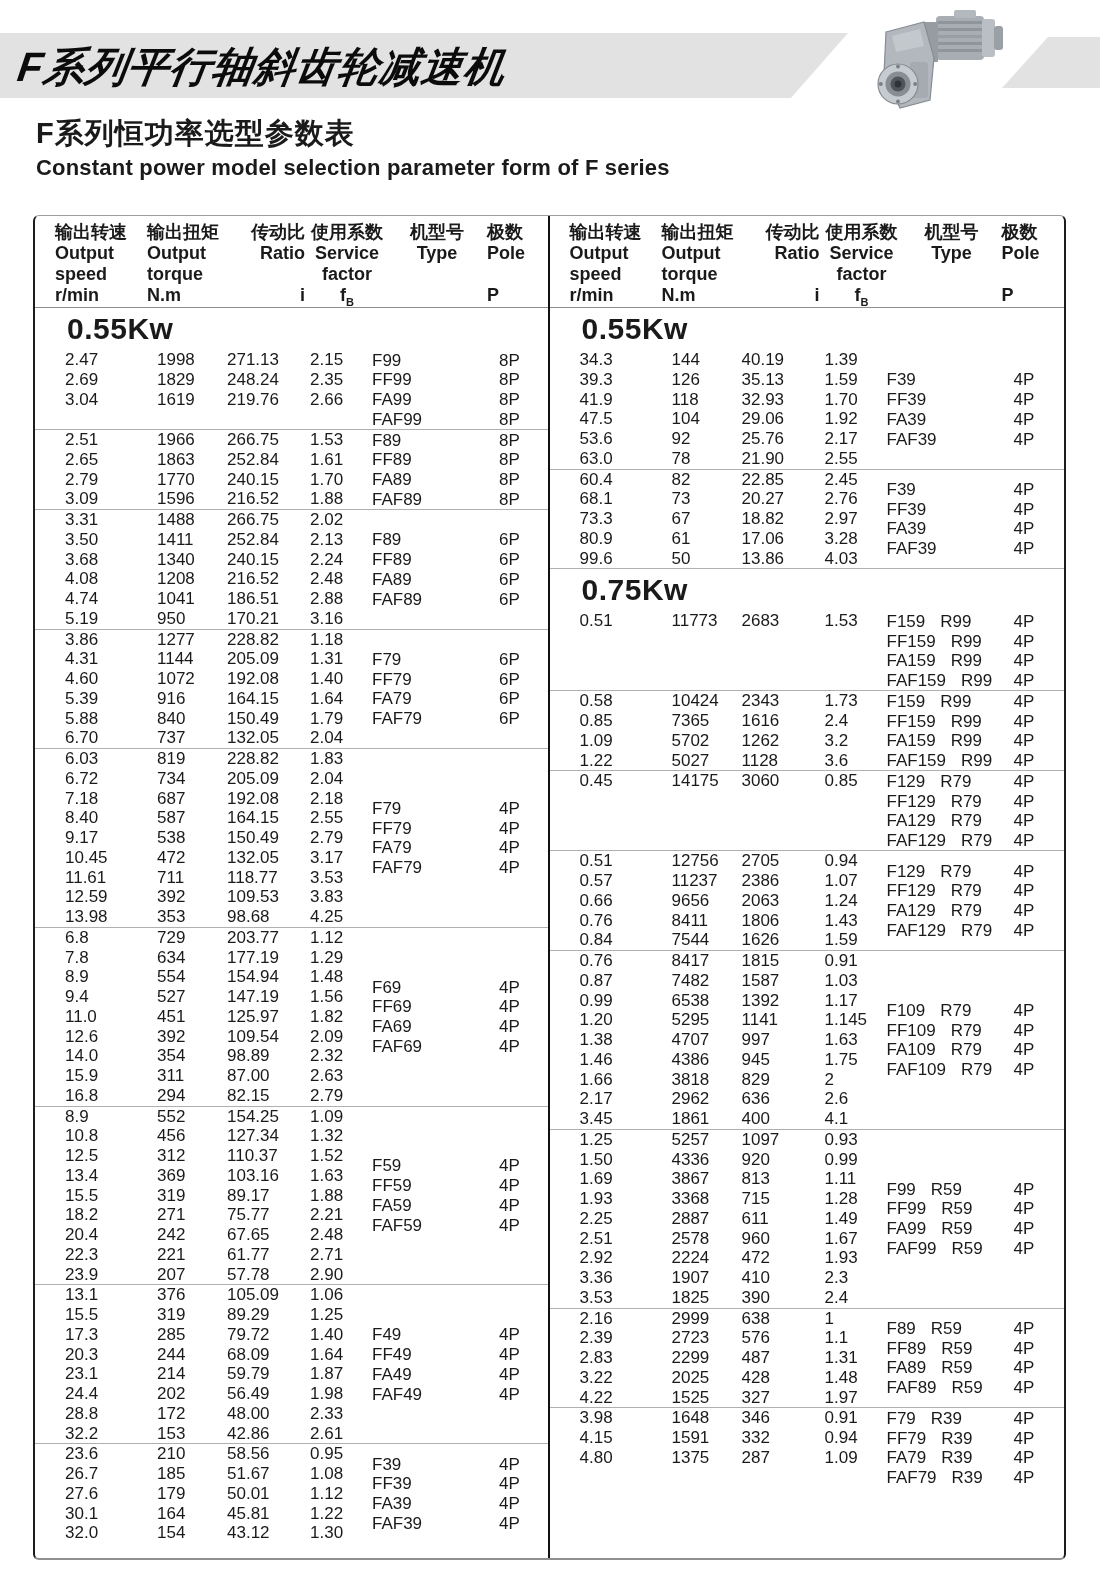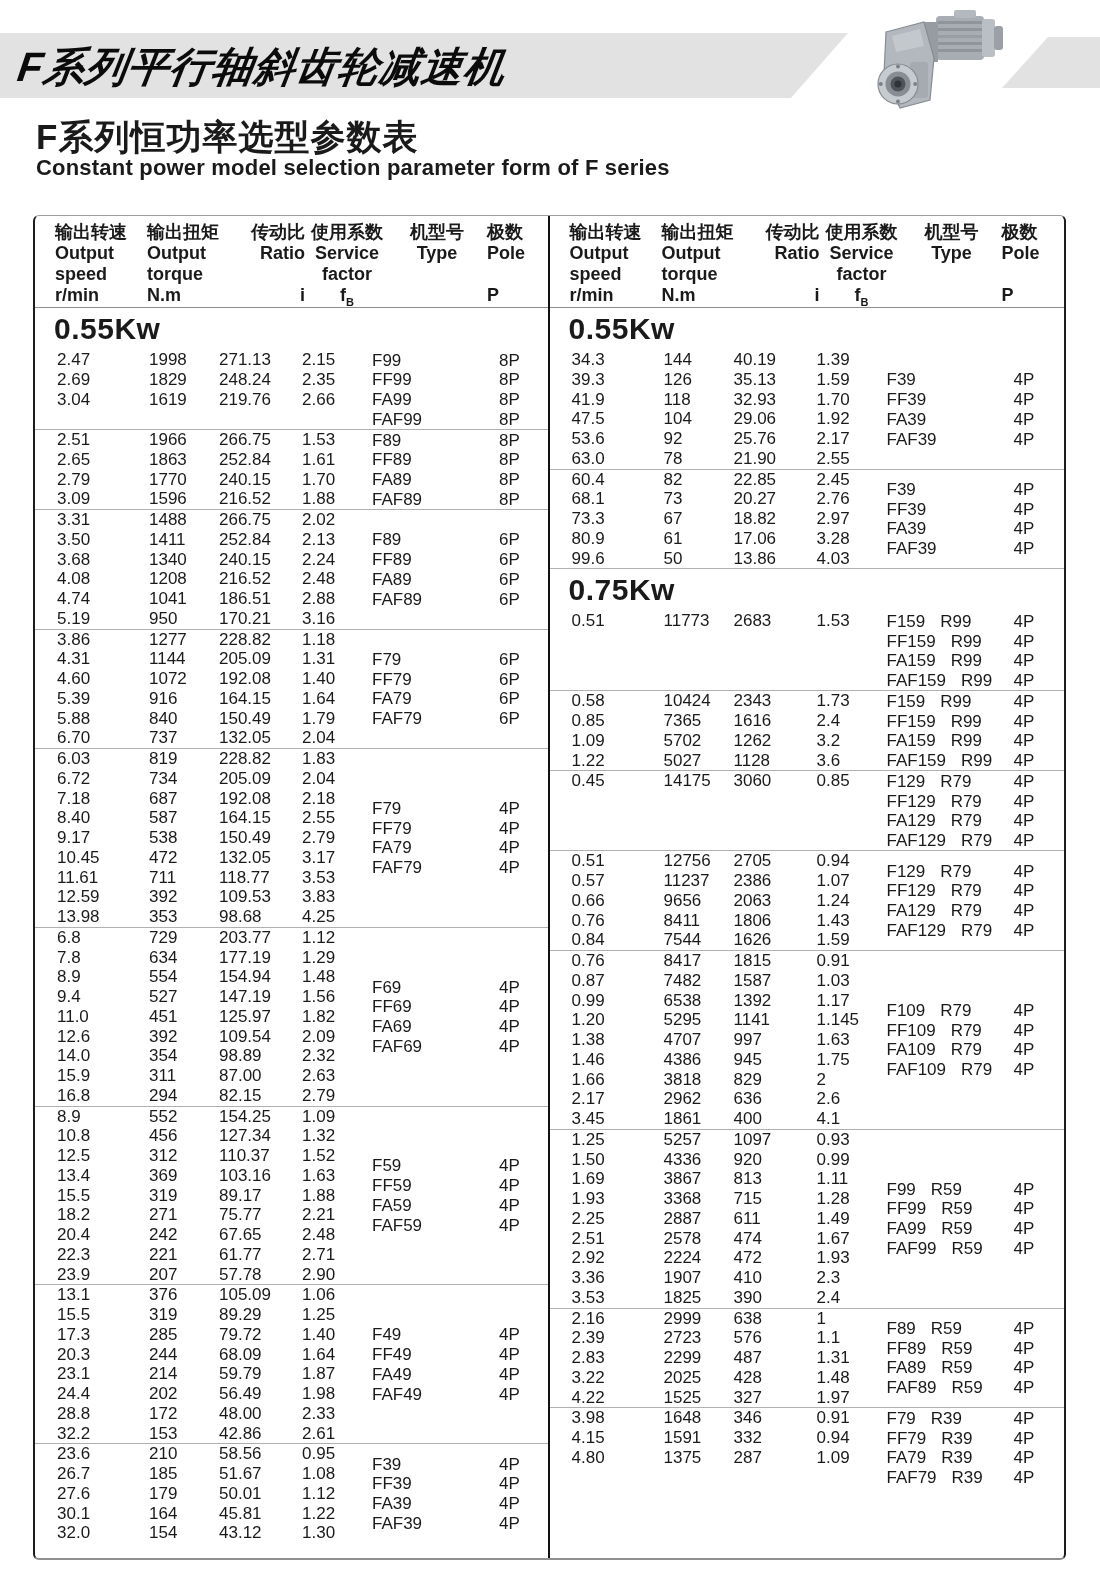--- a/index.html
+++ b/index.html
@@ -19,21 +19,21 @@
     position:absolute;left:14px;top:40px;font-size:41px;font-weight:bold;font-style:italic;
     transform:skewX(-8deg);transform-origin:left bottom;letter-spacing:1px;color:#0b0b0b;white-space:nowrap;
   }
   .deco-para{
     position:absolute;left:1002px;top:37px;width:170px;height:51px;background:#e2e2e2;
     clip-path:polygon(46px 0,170px 0,124px 51px,0 51px);
   }
   .gear-img{position:absolute;left:858px;top:2px;width:150px;height:122px;}
 
   
-  .title-zh{position:absolute;left:36px;top:114px;font-size:35px;font-weight:bold;letter-spacing:1px;}
+  .title-zh{position:absolute;left:36px;top:114px;font-size:29px;font-weight:bold;letter-spacing:1px;}
   .title-en{position:absolute;left:36px;top:155px;font-size:22px;font-weight:bold;letter-spacing:0.2px;}
 
   
   .sel-table{
     position:absolute;left:33px;top:215px;width:1033px;height:1345px;display:flex;
     border-top:1.5px solid #9d9d9d;border-bottom:2px solid #8f8f8f;
     border-left:2px solid #1c1c1c;border-right:2px solid #1c1c1c;
     box-sizing:border-box;
     border-radius:6px;
   }
@@ -45,23 +45,23 @@
   .hline{height:21px;line-height:21px;font-size:18px;font-weight:bold;white-space:nowrap;}
   .hline sub{font-size:11px;}
   .hcol-speed {left:20px;text-align:left;}
   .hcol-torque{left:112px;text-align:left;}
   .hcol-ratio {left:186px;width:84px;text-align:right;}
   .hcol-factor{left:259px;width:106px;text-align:center;}
   .hcol-type  {left:342px;width:120px;text-align:center;}
   .hcol-pole  {left:452px;width:64px;text-align:left;}
 
   .tbody{position:relative;}
-  .power-row{height:42px;display:flex;align-items:center;padding-left:19px;
+  .power-row{height:42px;display:flex;align-items:center;padding-left:32px;
     font-size:30px;font-weight:bold;letter-spacing:0.5px;}
-  .block{position:relative;border-bottom:1.5px solid #b0b0b0;}
+  .block{position:relative;border-bottom:1.5px solid #b0b0b0;padding-left:8px;}
   .tbody .block:last-child{border-bottom:none;}
 
   .drow{position:relative;height:19.75px;}
   .cell{position:absolute;top:0;height:19.75px;line-height:19.75px;font-size:17px;white-space:nowrap;}
   .cell-speed {left:22px;}
   .cell-torque{left:114px;}
   .cell-ratio {left:184px;}
   .cell-factor{left:267px;}
   .cell-type  {left:337px;}
   .cell-pole  {left:464px;}
@@ -1127,21 +1127,21 @@
             </div>
             <div class="drow">
               <span class="cell cell-speed">2.25</span>
               <span class="cell cell-torque">2887</span>
               <span class="cell cell-ratio">611</span>
               <span class="cell cell-factor">1.49</span>
             </div>
             <div class="drow">
               <span class="cell cell-speed">2.51</span>
               <span class="cell cell-torque">2578</span>
-              <span class="cell cell-ratio">474</span>
+              <span class="cell cell-ratio">960</span>
               <span class="cell cell-factor">1.67</span>
             </div>
             <div class="drow">
               <span class="cell cell-speed">2.92</span>
               <span class="cell cell-torque">2224</span>
               <span class="cell cell-ratio">472</span>
               <span class="cell cell-factor">1.93</span>
             </div>
             <div class="drow">
               <span class="cell cell-speed">3.36</span>

